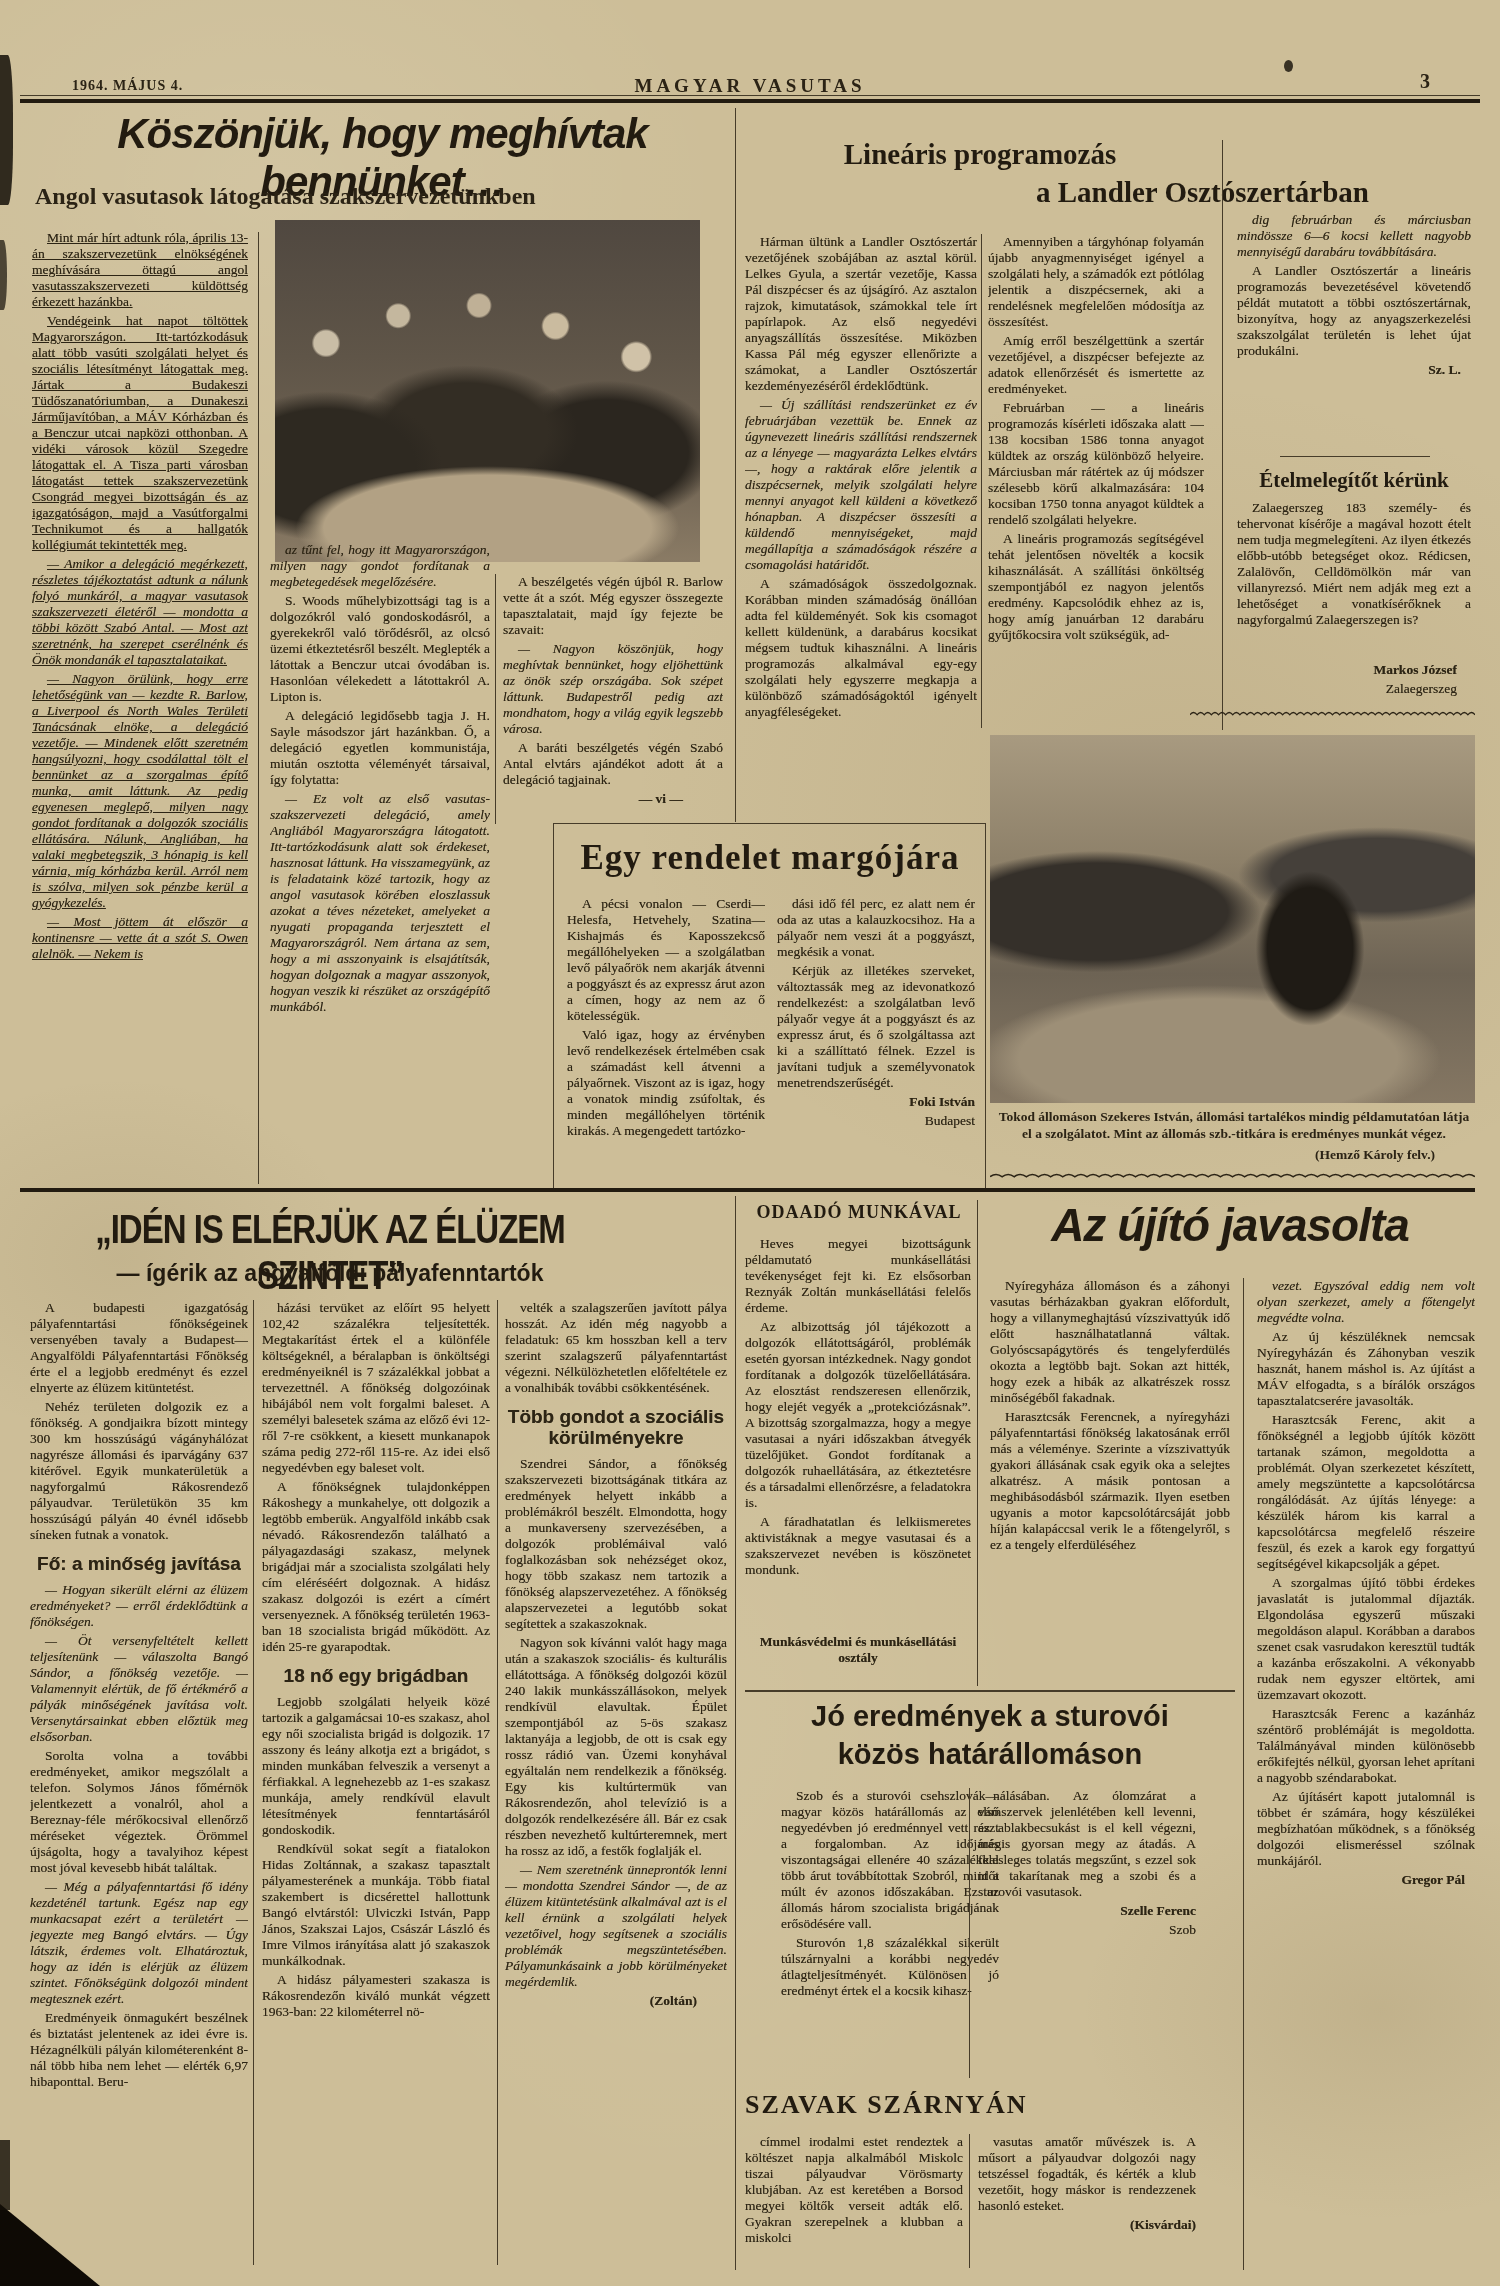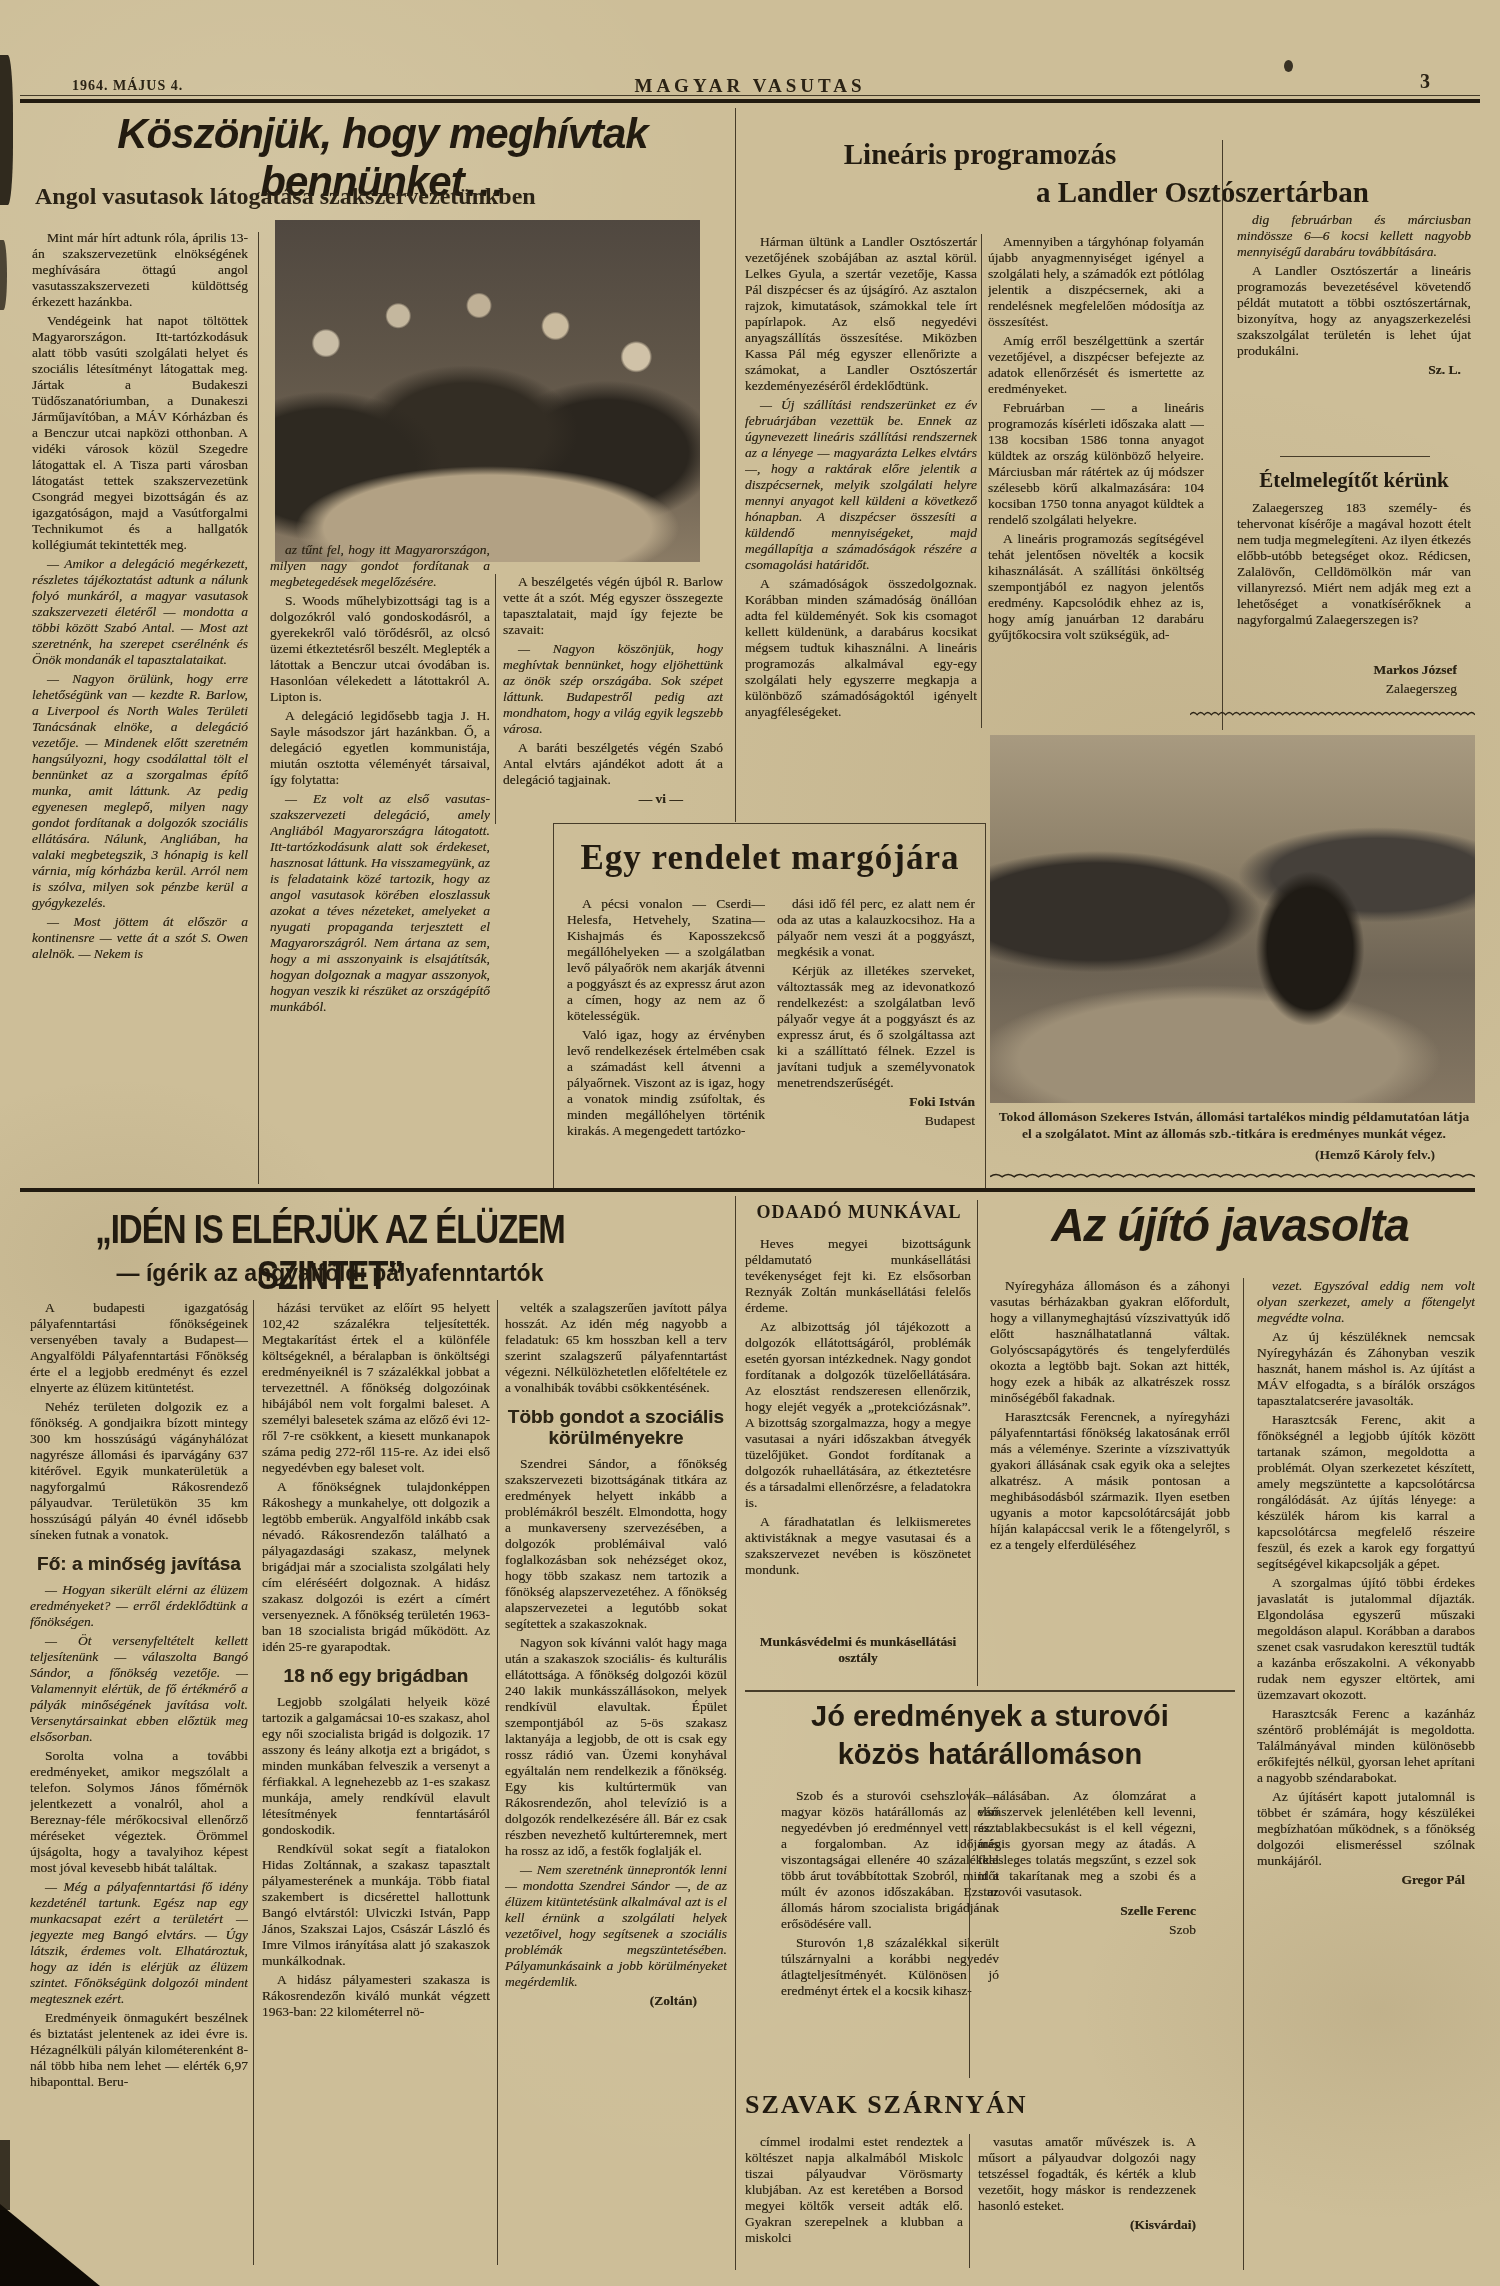--- a/index.html
+++ b/index.html
@@ -61,21 +61,21 @@
         radial-gradient(circle 18px at 29% 28%, #c4b79e 0 60%, transparent 72%),
         radial-gradient(circle 18px at 48% 25%, #bfb096 0 60%, transparent 72%),
         radial-gradient(circle 20px at 66% 31%, #cabb9f 0 60%, transparent 72%),
         radial-gradient(circle 22px at 85% 40%, #d0c2a8 0 60%, transparent 72%),
         radial-gradient(ellipse 55% 22% at 50% 90%, #b2a184 0 70%, transparent 82%),
         radial-gradient(ellipse 35% 28% at 12% 72%, #2e2921 0 60%, transparent 78%),
         radial-gradient(ellipse 35% 26% at 45% 62%, #332d24 0 55%, transparent 75%),
         radial-gradient(ellipse 35% 28% at 78% 68%, #2b261f 0 55%, transparent 75%),
         linear-gradient(180deg,#504840 0%,#5f5548 40%,#6e6252 70%,#8a7b65 100%);"></div>
 
-  <div class="col" style="left:32px;top:230px;width:216px;height:902px;">
+  <div class="col" style="left:32px;top:230px;width:216px;height:902px;text-decoration:underline;">
     <div>
         <p>Mint már hírt adtunk róla, április 13-án szakszervezetünk elnökségének meghívására öttagú angol vasutasszakszervezeti küldöttség érkezett hazánkba.</p>
         <p>Vendégeink hat napot töltöttek Magyarországon. Itt-tartózkodásuk alatt több vasúti szolgálati helyet és szociális létesítményt látogattak meg. Jártak a Budakeszi Tüdőszanatóriumban, a Dunakeszi Járműjavítóban, a MÁV Kórházban és a Benczur utcai napközi otthonban. A vidéki városok közül Szegedre látogattak el. A Tisza parti városban látogatást tettek szakszervezetünk Csongrád megyei bizottságán és az igazgatóságon, majd a Vasútforgalmi Technikumot és a hallgatók kollégiumát tekintették meg.</p>
         <p class="it">— Amikor a delegáció megérkezett, részletes tájékoztatást adtunk a nálunk folyó munkáról, a magyar vasutasok szakszervezeti életéről — mondotta a többi között Szabó Antal. — Most azt szeretnénk, ha szerepet cserélnénk és Önök mondanák el tapasztalataikat.</p>
         <p class="it">— Nagyon örülünk, hogy erre lehetőségünk van — kezdte R. Barlow, a Liverpool és North Wales Területi Tanácsának elnöke, a delegáció vezetője. — Mindenek előtt szeretném hangsúlyozni, hogy csodálattal tölt el bennünket az a szorgalmas építő munka, amit láttunk. Az pedig egyenesen meglepő, milyen nagy gondot fordítanak a dolgozók szociális ellátására. Nálunk, Angliában, ha valaki megbetegszik, 3 hónapig is kell várnia, míg kórházba kerül. Arról nem is szólva, milyen sok pénzbe kerül a gyógykezelés.</p>
         <p class="it">— Most jöttem át először a kontinensre — vette át a szót S. Owen alelnök. — Nekem is</p>
       </div>
   </div>
   <div class="col" style="left:270px;top:542px;width:220px;height:612px;">
     <div>

